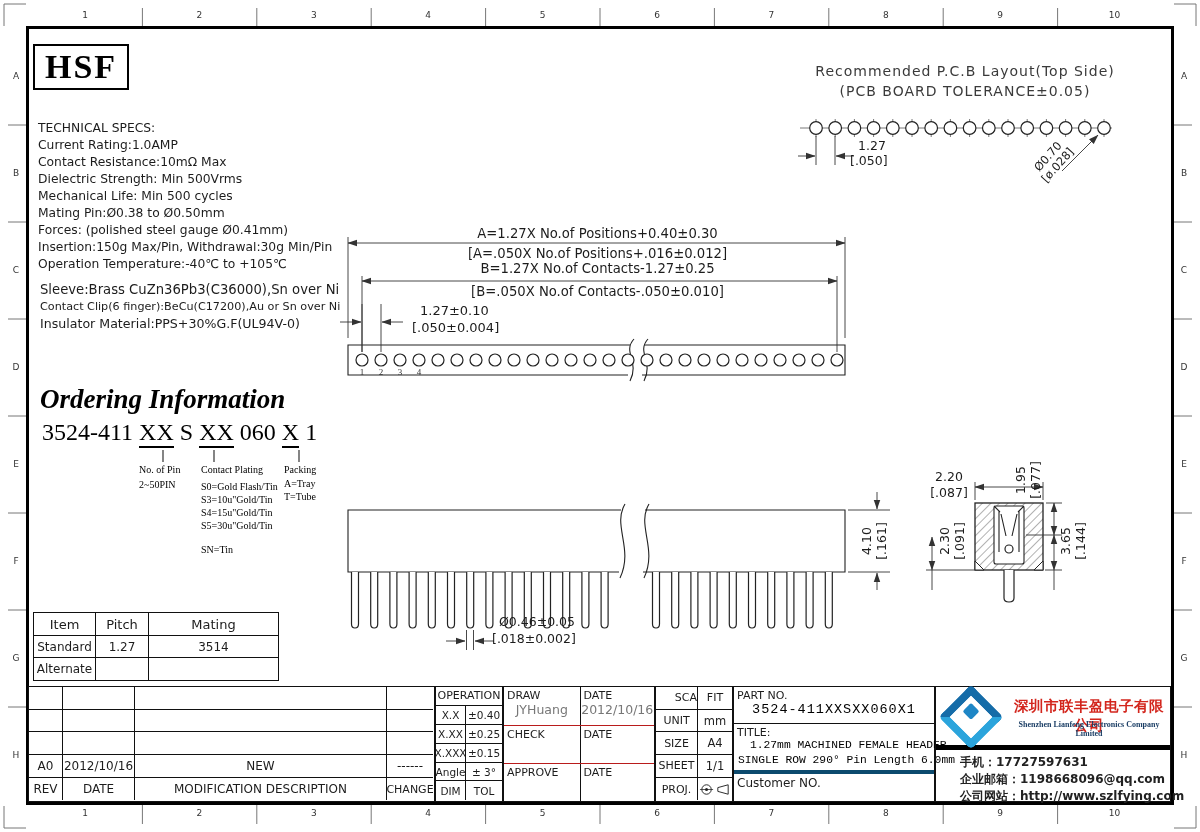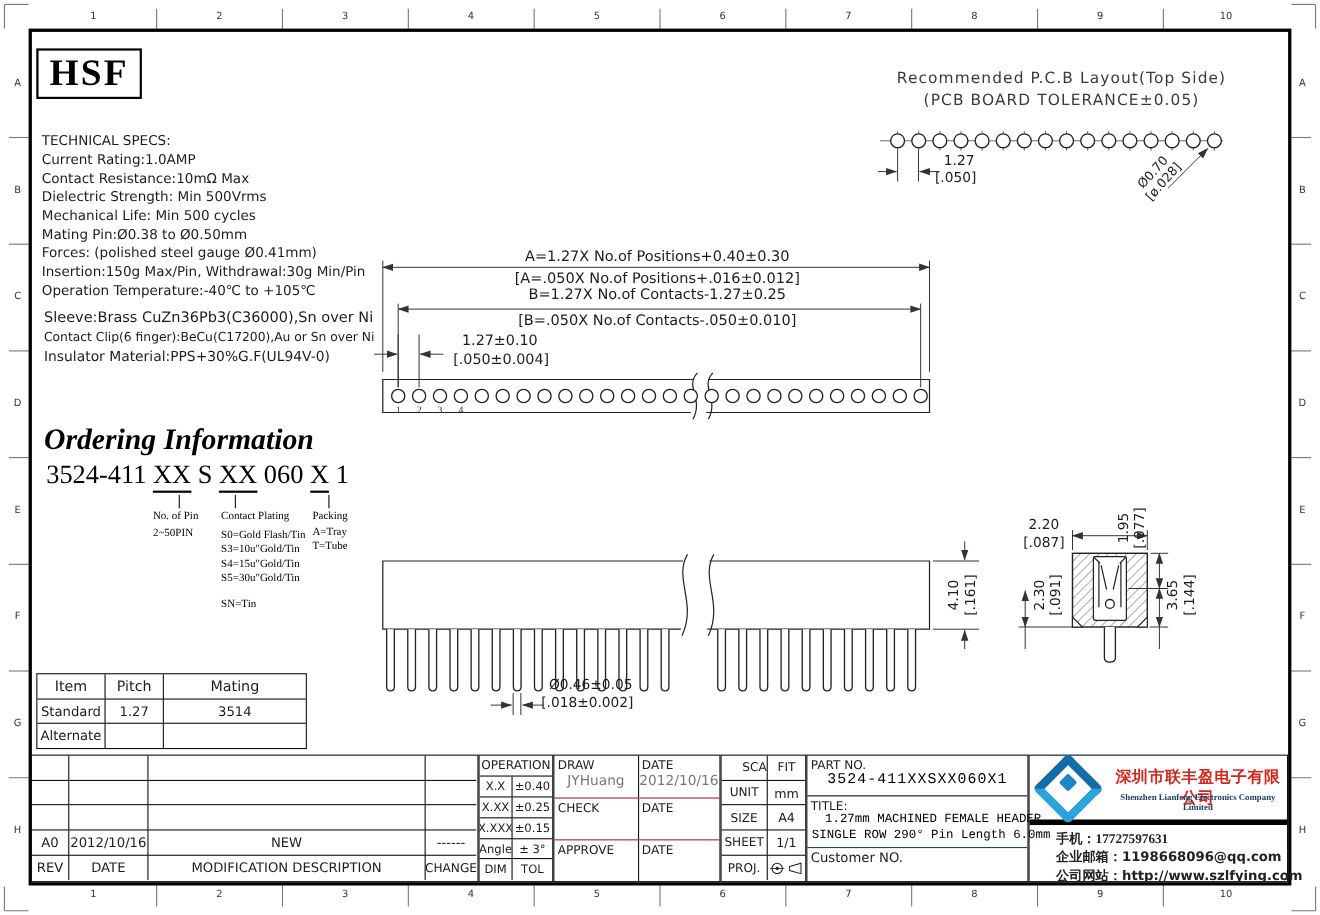--- a/index.html
+++ b/index.html
@@ -434,38 +434,38 @@
       </svg>
     </div>
   </div>
 </div>
 
 <div class="tb" style="left:733px;top:686px;width:202px;height:116px;">
   <div style="position:relative;height:36px;border-bottom:1px solid #111;">
     <span class="lblTL">PART NO.</span>
     <div style="position:absolute;left:0;right:0;top:15px;text-align:center;font:13.5px 'Liberation Mono',monospace;letter-spacing:1px;">3524-411XXSXX060X1</div>
   </div>
-  <div style="position:relative;height:46px;border-bottom:1px solid #0c4a6e;">
+  <div style="position:relative;height:46px;border-bottom:4px solid #0c4a6e;">
     <span class="lblTL">TITLE:</span>
     <div class="mono" style="position:absolute;left:16px;top:15px;font-size:11.3px;white-space:nowrap;">1.27mm MACHINED FEMALE HEADER</div>
     <div class="mono" style="position:absolute;left:4px;top:30px;font-size:11.3px;white-space:nowrap;">SINGLE ROW 290° Pin Length 6.0mm</div>
   </div>
   <div style="position:relative;height:31px;">
     <span class="lblTL" style="font-size:12px;">Customer NO.</span>
   </div>
 </div>
 
 <div class="tb" style="left:935px;top:686px;width:236px;height:116px;">
   <div style="position:relative;height:58px;border-bottom:5px solid #000000;text-align:center;">
     <div id="diamond"></div>
     <div class="cn" style="color: rgb(211, 38, 29);">深圳市联丰盈电子有限公司</div>
     <div class="en" style="color: rgb(28, 63, 102);">Shenzhen Lianfeng Electronics Company Limited</div>
   </div>
   <div style="position:relative;height:57px;">
-    <div class="contact" style="top:4px;font-family:Liberation Serif, serif;">手机：17727597631</div>
+    <div class="contact" style="top:4px;">手机：17727597631</div>
     <div class="contact" style="top:21px;">企业邮箱：1198668096@qq.com</div>
     <div class="contact" style="top:38px;">公司网站：http://www.szlfying.com</div>
   </div>
 </div>
 
 <div class="glab" style="left: 28px; top: 10px; width: 114px; text-align: center;">1</div>
 <div class="glab" style="left: 28px; top: 808px; width: 114px; text-align: center;">1</div>
 <div class="glab" style="left: 142.4px; top: 10px; width: 114px; text-align: center;">2</div>
 <div class="glab" style="left: 142.4px; top: 808px; width: 114px; text-align: center;">2</div>
 <div class="glab" style="left: 256.8px; top: 10px; width: 114px; text-align: center;">3</div>

